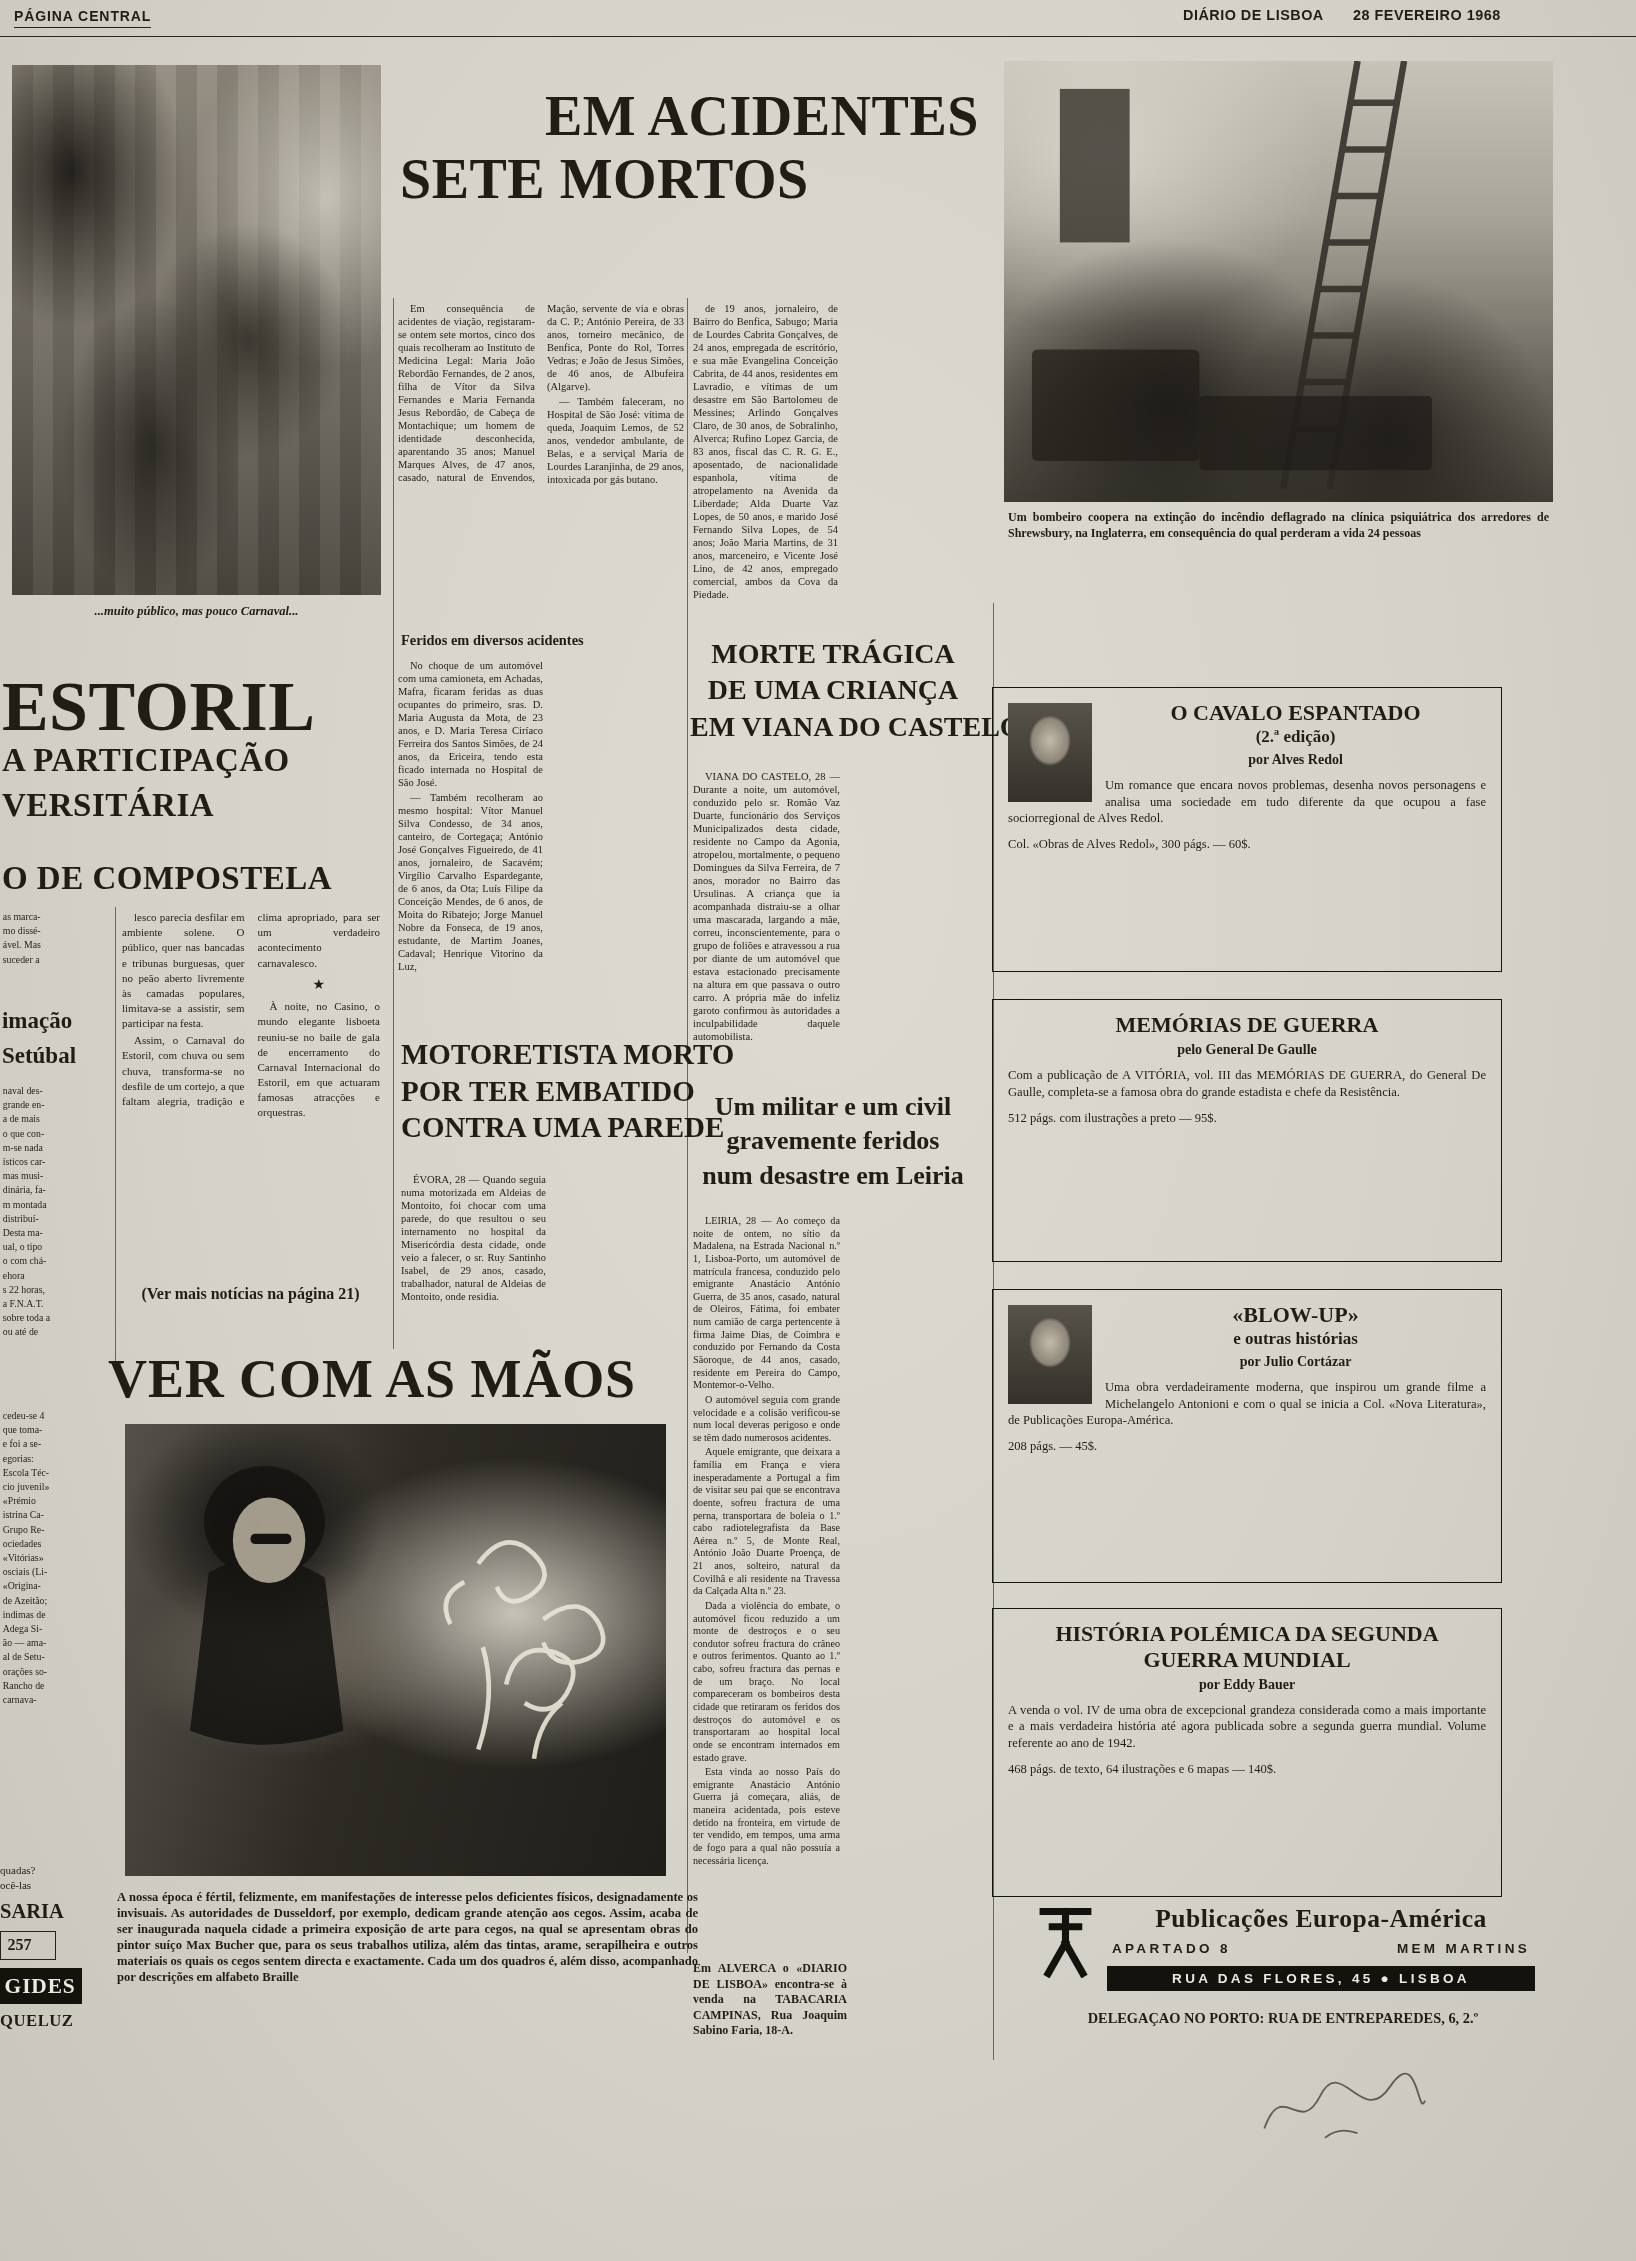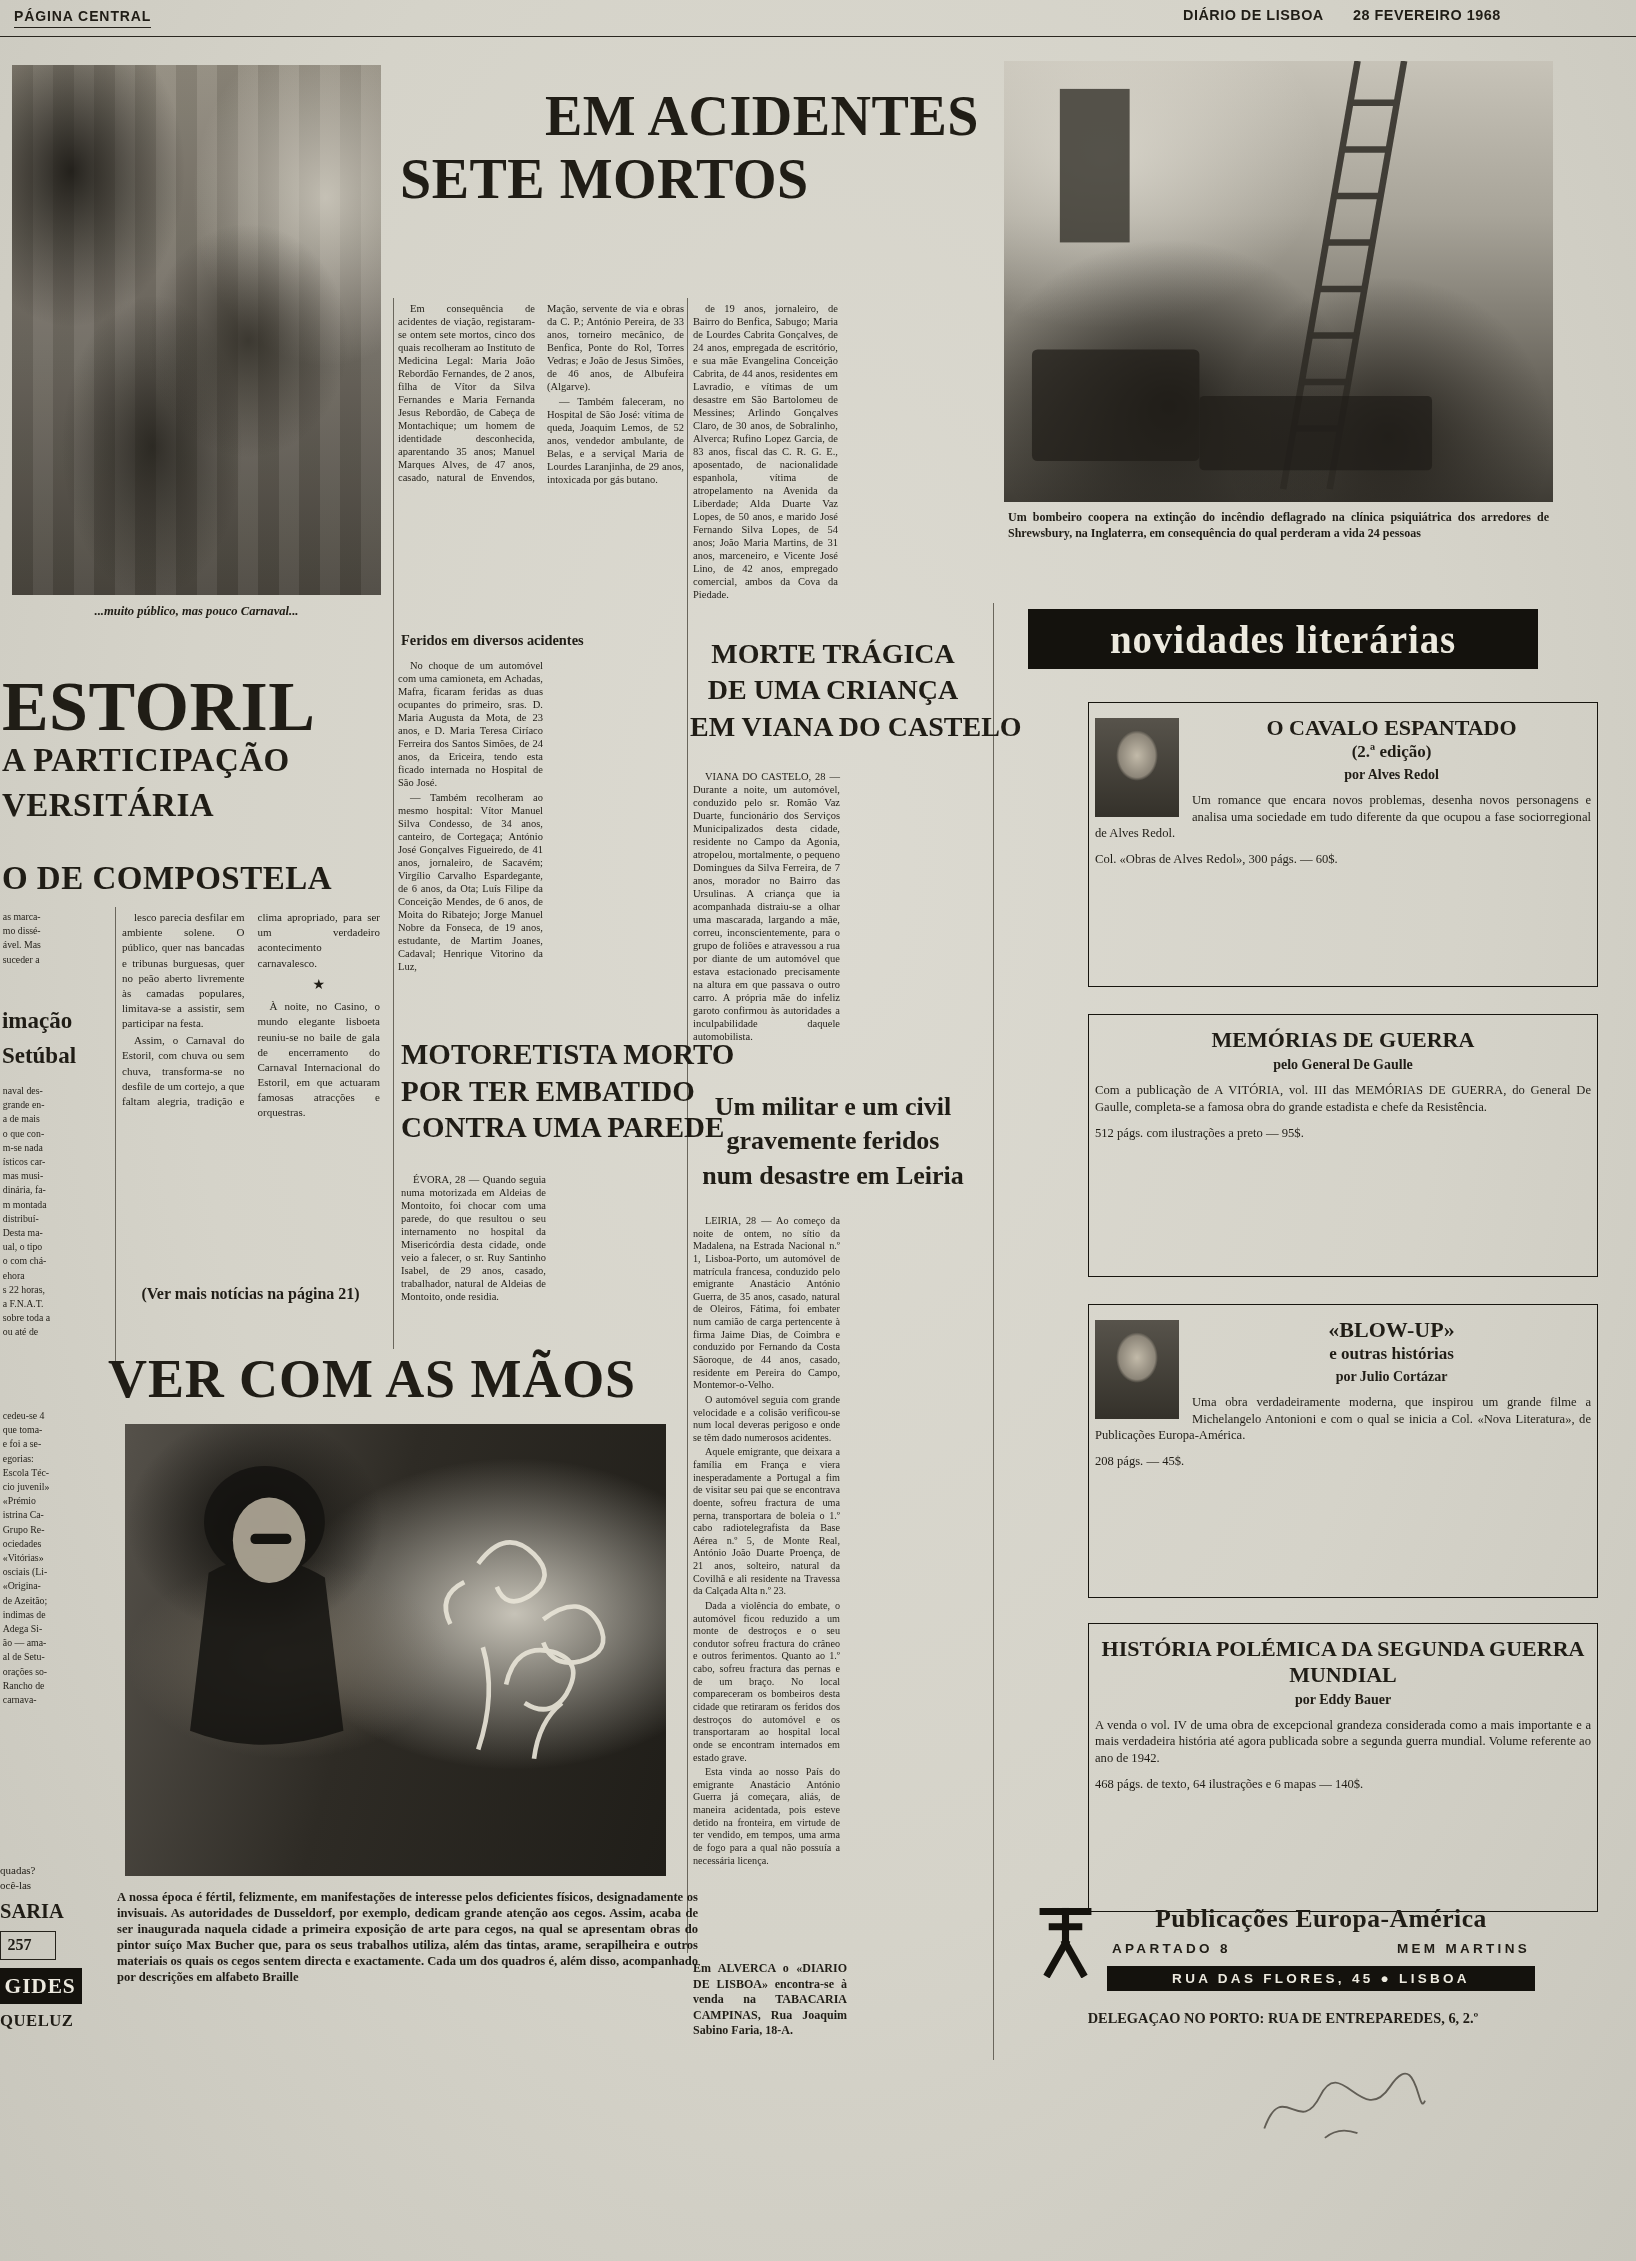--- a/index.html
+++ b/index.html
@@ -112,21 +112,21 @@
   .vrule { position:absolute; width:0.9px; background:#6a665c; }
   #vrule-left  { left:115px;  top:907px; height:465px; }
   #vrule-a     { left:393px;  top:298px;  height:1051px; }
   #vrule-b     { left:687px; top:298px;  height:1655px; }
   #vrule-right { left:993px; top:603px; height:1457px; }
 
   
   #nov-banner { position:absolute; left:1028px; top:609px; width:510px; height:60px;
     background:#14120d; color:#ece9de; display:flex; align-items:center; justify-content:center;
     font-size:39px; font-weight:bold; letter-spacing:0.9px; }
-  .adbox { position:absolute; left:1088px; width:510px; border:1.9px solid #17150f; padding:12px 6px;margin-top:15px; }
+  .adbox { position:absolute; left:992px; width:510px; border:1.9px solid #17150f; padding:12px 15px; }
   #ad1 { top:687px; height:285px; }
   #ad2 { top:999px; height:263px; }
   #ad3 { top:1289px; height:294px; }
   #ad4 { top:1608px; height:289px; }
   .ad-portrait { float:left; width:84px; height:99px; margin:2.8px 13px 5.6px 0;
     background:
       radial-gradient(ellipse 29px 35px at 50% 38%, #c2baa9 0%, #8d8679 62%, transparent 72%),
       linear-gradient(180deg,#57534b 0%, #34312a 100%); }
   .ad-title { font-size:22px; font-weight:bold; text-align:center; line-height:1.16; }
   .ad-sub { font-size:17px; font-weight:bold; text-align:center; margin-top:1.9px; }
@@ -328,21 +328,20 @@
       </g>
       <g fill="#201d18" opacity="0.7">
         <rect x="60" y="620" width="360" height="240" rx="12"></rect>
         <rect x="420" y="720" width="500" height="160" rx="10"></rect>
       </g>
       <rect x="120" y="60" width="150" height="330" fill="#35322b" opacity="0.8"></rect>
     </svg>
   </div>
   <div id="fire-caption">Um bombeiro coopera na extinção do incêndio deflagrado na clínica psiquiátrica dos arredores de Shrewsbury, na Inglaterra, em consequência do qual perderam a vida 24 pessoas</div>
 
-  <div id="nov-banner">novidades literárias</div>
 
   <div class="adbox" id="ad1">
     <div class="ad-portrait"></div>
     <div class="ad-title">O CAVALO ESPANTADO</div>
     <div class="ad-sub">(2.ª edição)</div>
     <div class="ad-author">por Alves Redol</div>
     <div class="ad-body">Um romance que encara novos problemas, desenha novos personagens e analisa uma sociedade em tudo diferente da que ocupou a fase sociorregional de Alves Redol.</div>
     <div class="ad-footer">Col. «Obras de Alves Redol», 300 págs. — 60$.</div>
   </div>
 

